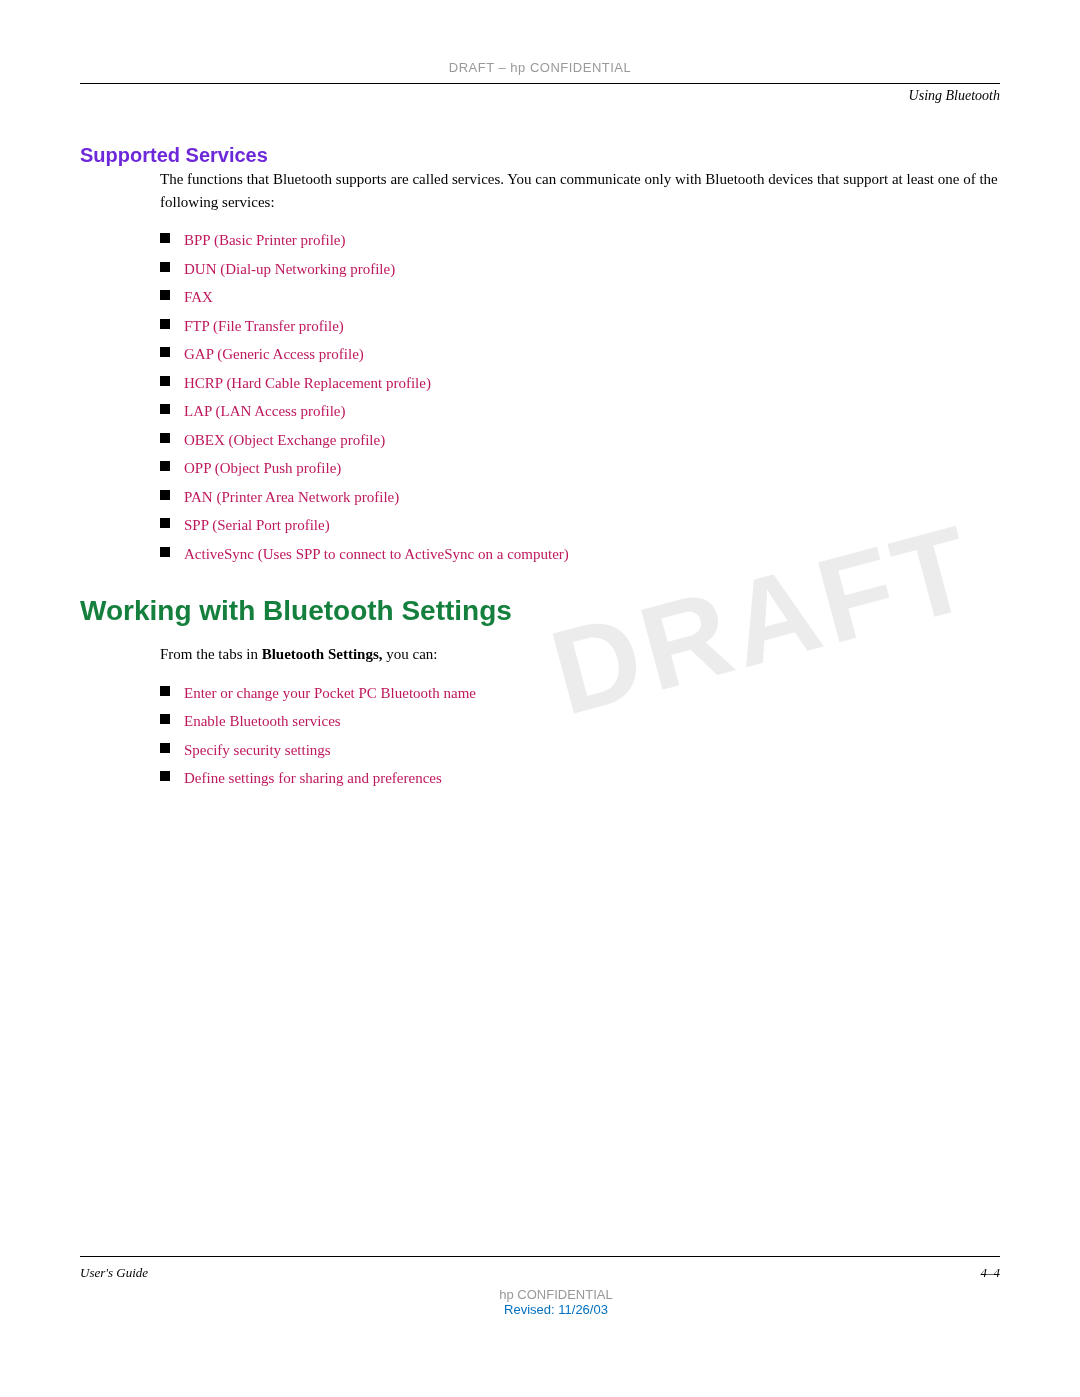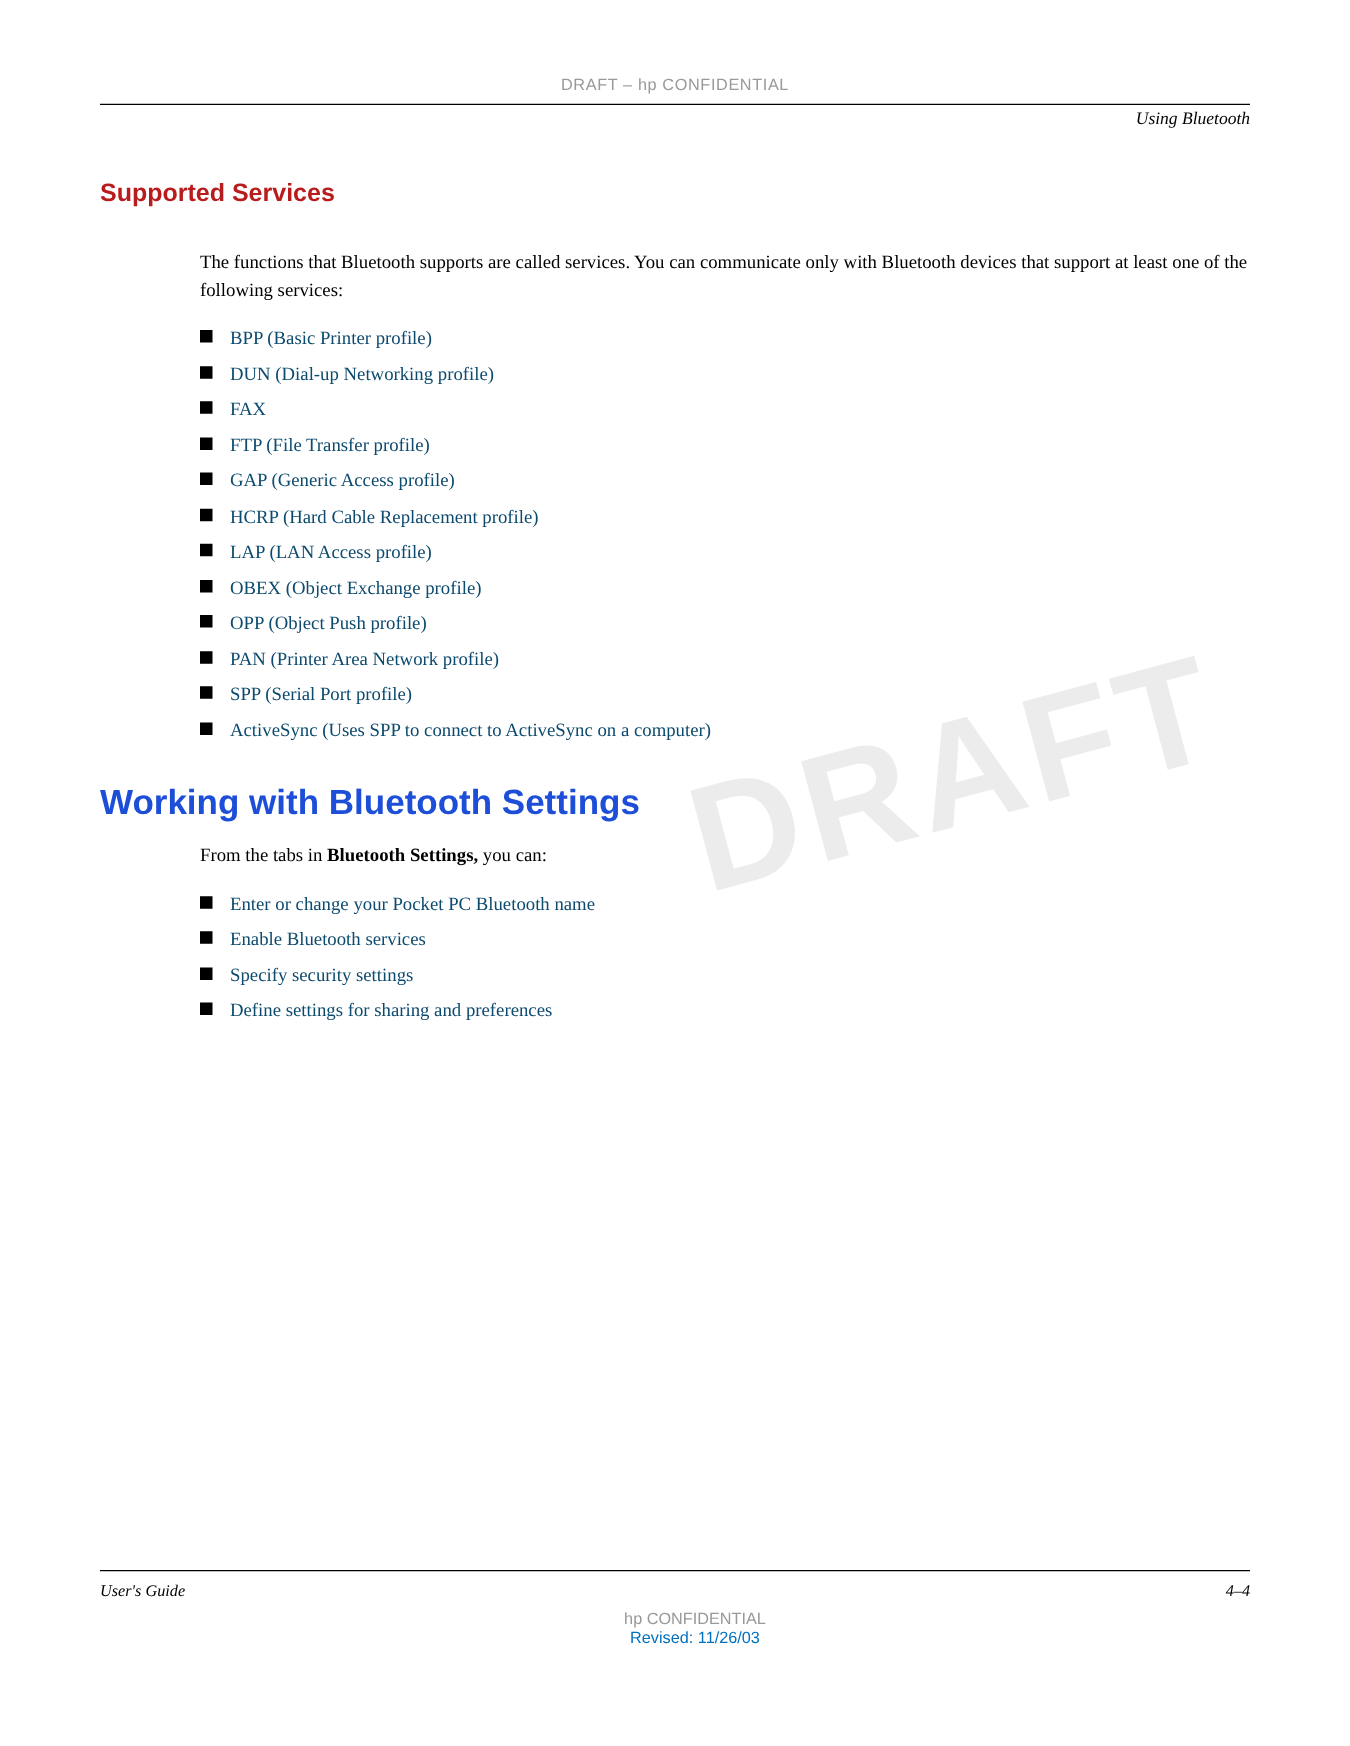--- a/index.html
+++ b/index.html
@@ -58,30 +58,30 @@
     
     .content {
       padding: 30px 80px 0 80px;
     }
 
     
     .section-title-small {
       font-size: 20px;
       font-weight: bold;
       font-family: Arial, sans-serif;
-      margin-bottom: 32px;
-      color: #b91c1c;
+      margin-bottom: 1px;
+      color: #6d28d9;
     }
 
     .section-title-large {
       font-size: 28px;
       font-weight: bold;
       font-family: Arial, sans-serif;
       margin-bottom: 16px;
-      color: #1d4ed8;
+      color: #15803d;
     }
 
     .intro-text {
       margin-left: 80px;
       margin-bottom: 16px;
       font-size: 15px;
       line-height: 1.5;
       color: #000000;
     }
 
@@ -90,21 +90,21 @@
       margin-left: 80px;
       margin-bottom: 20px;
     }
 
     .bullet-list li {
       display: flex;
       align-items: flex-start;
       margin-bottom: 6px;
       font-size: 15px;
       line-height: 1.5;
-      color: #0c4a6e;
+      color: #be185d;
     }
 
     .bullet-square {
       display: inline-block;
       width: 10px;
       height: 10px;
       background: #000000;
       margin-right: 14px;
       margin-top: 4px;
       flex-shrink: 0;

